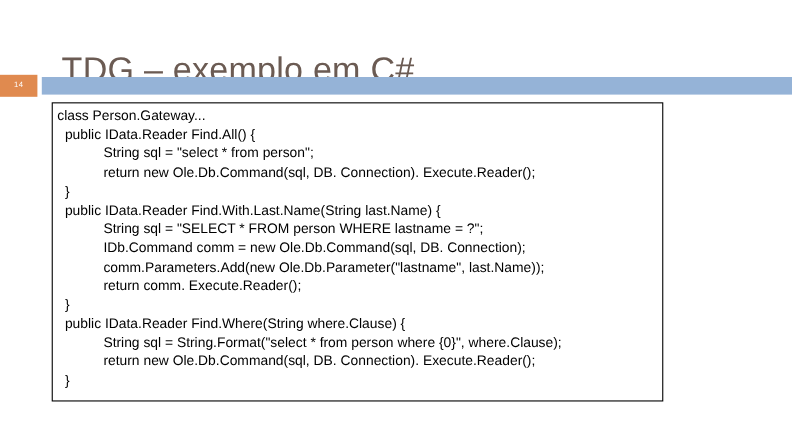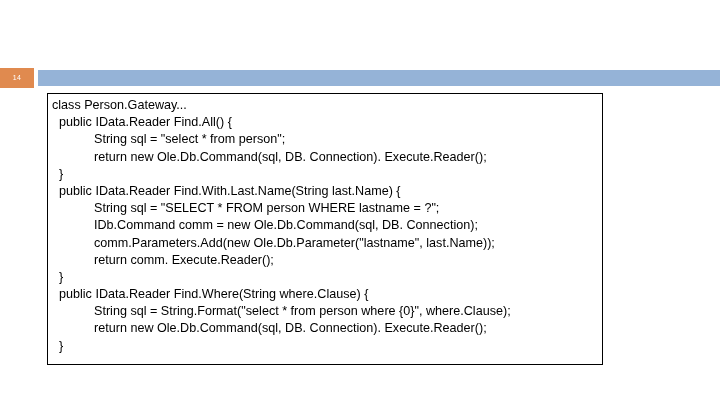--- a/index.html
+++ b/index.html
@@ -91,20 +91,21 @@
     white-space: pre;
     display: block;
     height: 17.2px;
   }
 </style>
 </head>
 <body>
 
 <div id="slide">
 
+  <h1 id="slide-title">TDG – exemplo em C#</h1>
 
   <div id="title-band">
     <div id="slide-number-badge">14</div>
     <div id="title-rule"></div>
   </div>
 
   <div id="code-box">
     <pre id="code-listing"><span class="code-line">class Person.Gateway...</span><span class="code-line">  public IData.Reader Find.All() {</span><span class="code-line">            String sql = "select * from person";</span><span class="code-line">            return new Ole.Db.Command(sql, DB. Connection). Execute.Reader();</span><span class="code-line">  }</span><span class="code-line">  public IData.Reader Find.With.Last.Name(String last.Name) {</span><span class="code-line">            String sql = "SELECT * FROM person WHERE lastname = ?";</span><span class="code-line">            IDb.Command comm = new Ole.Db.Command(sql, DB. Connection);</span><span class="code-line">            comm.Parameters.Add(new Ole.Db.Parameter("lastname", last.Name));</span><span class="code-line">            return comm. Execute.Reader();</span><span class="code-line">  }</span><span class="code-line">  public IData.Reader Find.Where(String where.Clause) {</span><span class="code-line">            String sql = String.Format("select * from person where {0}", where.Clause);</span><span class="code-line">            return new Ole.Db.Command(sql, DB. Connection). Execute.Reader();</span><span class="code-line">  }</span></pre>
   </div>
 

